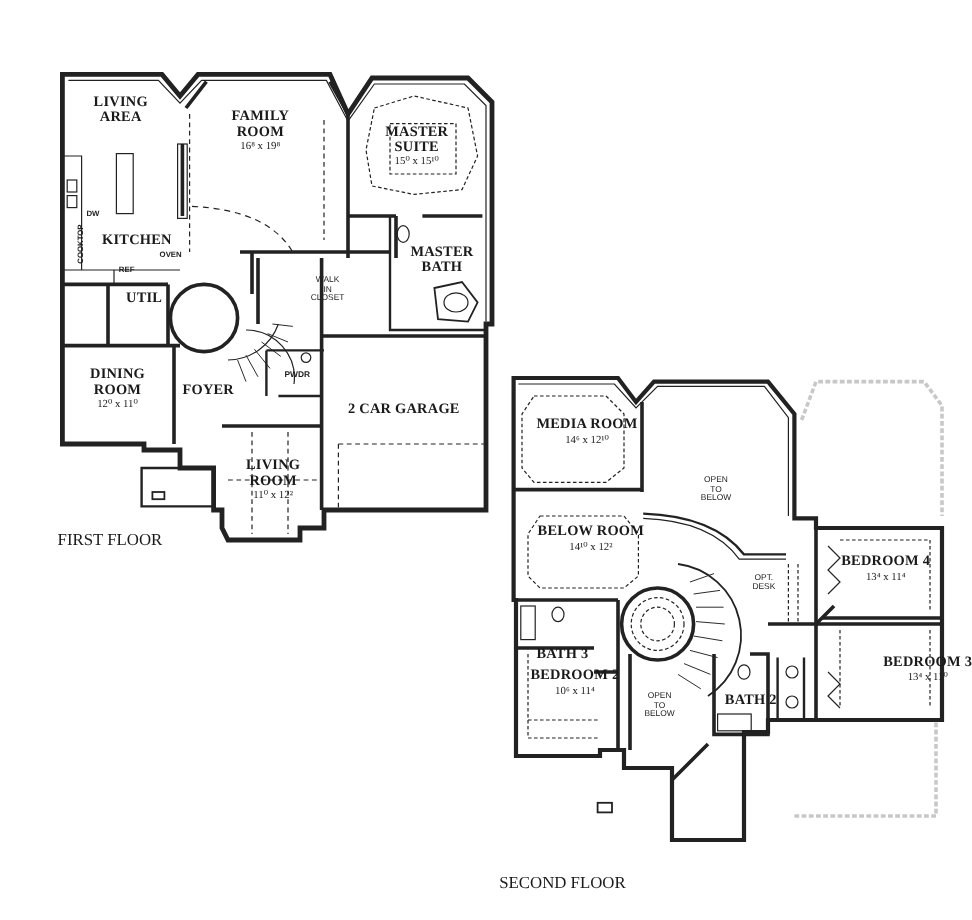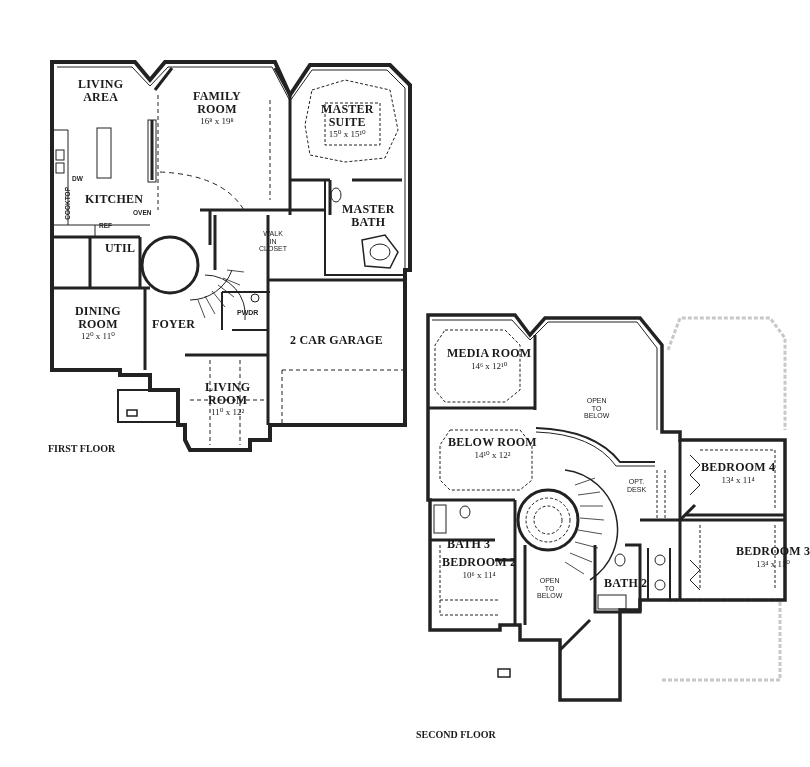--- a/index.html
+++ b/index.html
@@ -3,21 +3,21 @@
 <meta charset="utf-8">
 <style>
   html,body{margin:0;padding:0;background:#ffffff;}
   #canvas{position:relative;width:810px;height:767px;background:#fff;overflow:hidden;}
   svg{position:absolute;left:0;top:0;}
   .lbl{position:absolute;font-family:"Liberation Serif","DejaVu Serif",serif;font-weight:bold;color:#1a1a1a;text-align:center;line-height:1.05;white-space:nowrap;}
   .lbl .nm{display:block;font-size:12px;letter-spacing:0.2px;}
   .lbl .dim{display:block;font-size:9px;font-weight:normal;margin-top:2px;}
   .small{font-family:"Liberation Sans","DejaVu Sans",sans-serif;font-size:7px;font-weight:normal;color:#222;line-height:1.1;}
   .tiny{font-family:"Liberation Sans","DejaVu Sans",sans-serif;font-size:6.5px;color:#222;}
-  .floor-title{position:absolute;font-family:"Liberation Serif","DejaVu Serif",serif;font-weight:bold;font-size:10px;color:#1a1a1a;}
+  .floor-title{position:absolute;font-family:"Liberation Serif","DejaVu Serif",serif;font-weight:normal;font-size:14px;color:#1a1a1a;}
   .w{stroke:#222;fill:none;}
 </style>
 </head>
 <body>
 
 <div id="canvas">
 
 <svg width="810" height="767" viewBox="0 0 810 767">
 
   <g>

